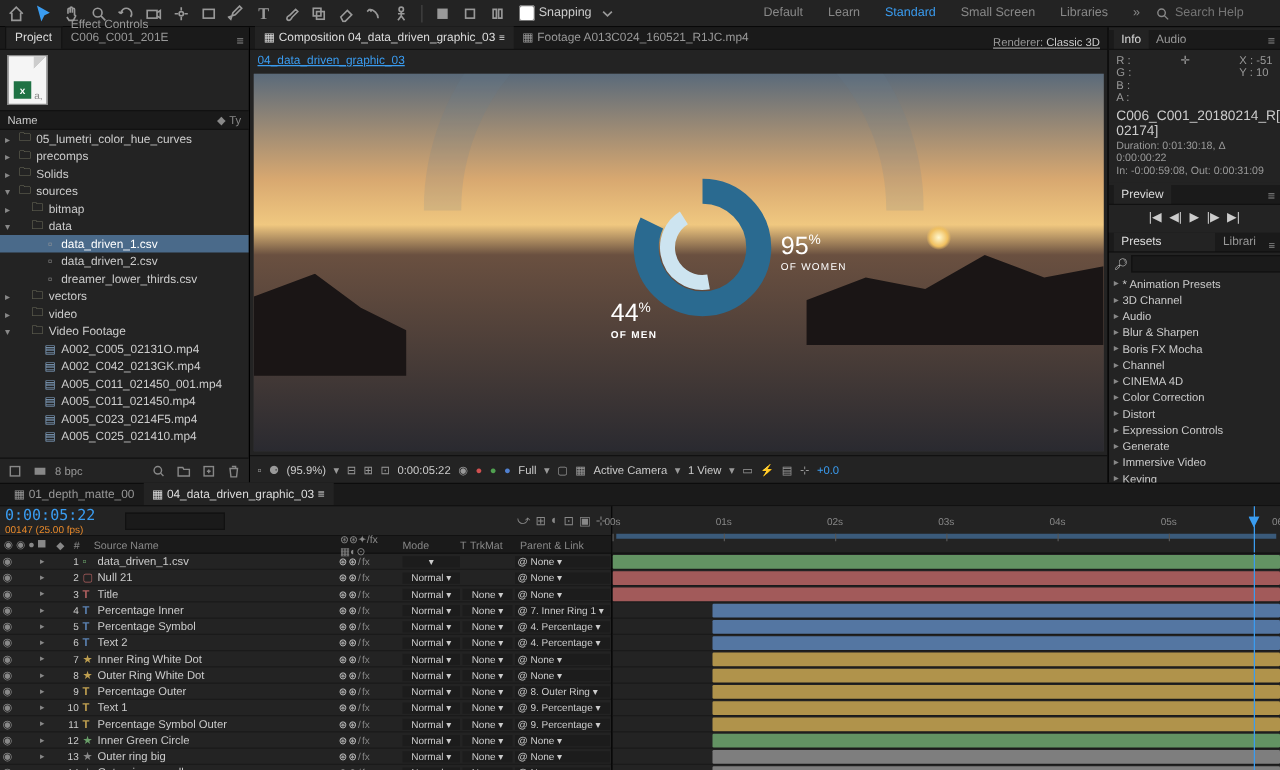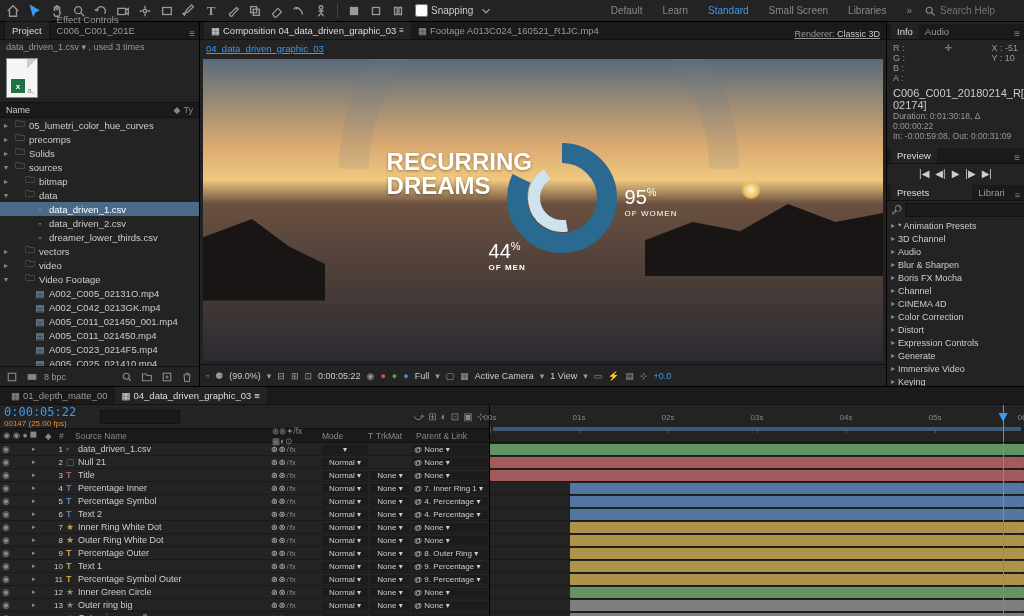--- a/index.html
+++ b/index.html
@@ -245,21 +245,20 @@
 </div>
 
 <div class="main">
 
   <div class="left-col">
     <div class="panel-tabs">
       <div class="tab active">Project</div>
       <div class="tab">Effect Controls C006_C001_201E</div>
       <div class="menu-btn">≡</div>
     </div>
-    <div class="panel-bc">data_driven_1.csv ▾ , used 3 times</div>
     <div class="thumb-row">
       <div class="thumb">
           <div class="corner"></div>
           <div class="xlicon">x</div>
           <div style="position:absolute;bottom:2px;right:3px;font-size:8px;color:#888">a,</div>
         </div>
     </div>
     <div class="name-hdr">
       <span>Name</span>
       <div class="btns">
@@ -467,33 +466,32 @@
     <div class="comp-sub">
         <a>04_data_driven_graphic_03</a>
       </div>
     <div class="viewer">
       <div class="label">Active Camera</div>
       <div class="preview">
         <div class="arc-bg"></div>
         <div class="sun"></div>
         <div class="rocks"></div>
         <div class="rocksL"></div>
-        <div class="title-text"><span>RECURRING</span><br><span>DREAMS</span></div>
         <svg class="donut" viewBox="0 0 120 120">
           <circle cx="60" cy="60" r="45" fill="none" stroke="#2a6a90" stroke-width="20" stroke-dasharray="232 283" transform="rotate(-90 60 60)"></circle>
           <circle cx="60" cy="60" r="28" fill="none" stroke="#cde4f0" stroke-width="12" stroke-dasharray="77 176" transform="rotate(80 60 60)"></circle>
         </svg>
         <div class="pct82"><span>95</span><span class="sup">%</span><span class="lbl">OF WOMEN</span></div>
         <div class="pct44"><span>44</span><span class="sup">%</span><span class="lbl">OF MEN</span></div>
       </div>
     </div>
     <div class="viewer-ctrl">
       <span class="vbtn">▫</span>
       <span class="vbtn">⚈</span>
-      <span class="drop">(99.0%)</span>
+      <span class="drop">(95.9%)</span>
       <span class="vbtn">▾</span>
       <span class="vbtn">⊟</span>
       <span class="vbtn">⊞</span>
       <span class="vbtn">⊡</span>
       <span class="drop">0:00:05:22</span>
       <span class="vbtn">◉</span>
       <span class="vbtn" style="color:#d05050">●</span>
         <span class="vbtn" style="color:#50a050">●</span>
         <span class="vbtn" style="color:#5080d0">●</span>
       <span class="drop">Full</span>

